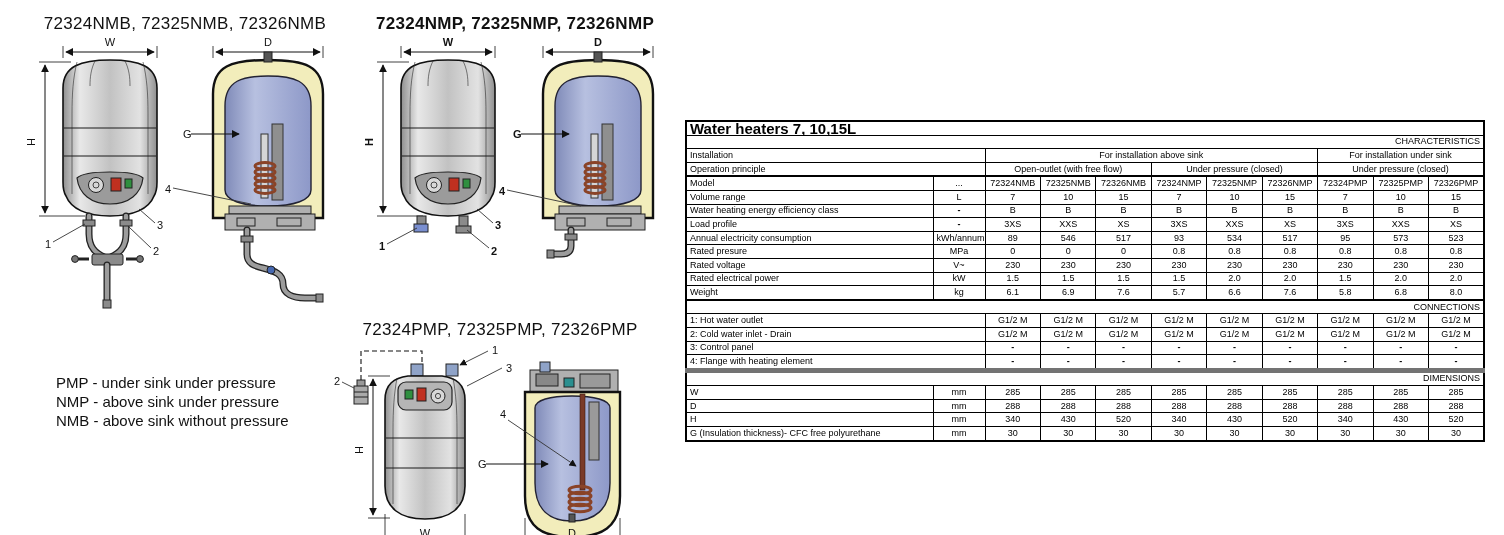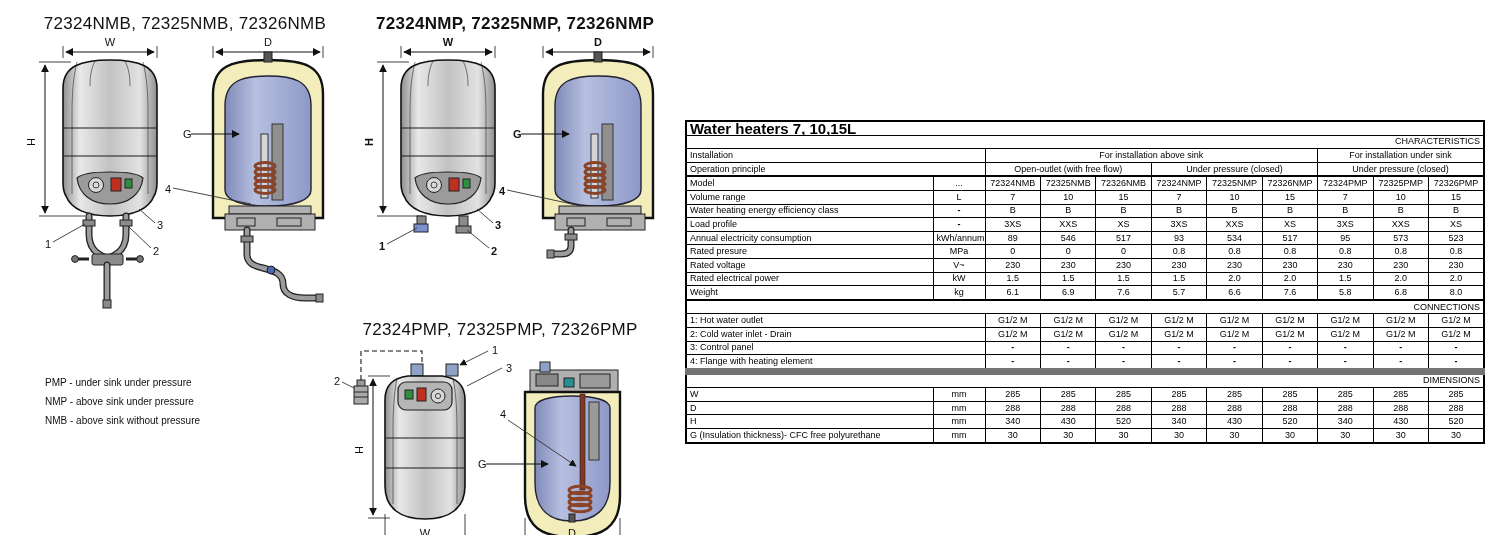--- a/index.html
+++ b/index.html
@@ -17,35 +17,35 @@
   .ext{stroke:#111;stroke-width:.8;}
   .seam{stroke:#2a2a2a;stroke-width:.8;fill:none;opacity:.75;}
   .band{stroke:#1a1a1a;stroke-width:1;fill:none;}
   .leader{stroke:#333;stroke-width:.9;}
   .pipeO{stroke:#222;stroke-width:7;fill:none;stroke-linecap:round;}
   .pipeI{stroke:#9c9c9c;stroke-width:4.4;fill:none;stroke-linecap:round;}
   .nut{fill:#8b8b8b;stroke:#222;stroke-width:1;}
   .mech{fill:#b0b0b0;stroke:#222;stroke-width:1;}
   .dash-route{stroke:#111;stroke-width:1.1;stroke-dasharray:5 3;fill:none;}
 
-  .legend{position:absolute;left:45px;top:373px;font-size:10px;line-height:19px;color:#111;}
+  .legend{position:absolute;left:56px;top:373px;font-size:15px;line-height:19px;color:#111;}
 
   table.spec{
     position:absolute;left:685px;top:120px;width:800px;
     border-collapse:collapse;table-layout:fixed;border:2px solid #000;
     font-size:9px;color:#000;
   }
   table.spec td{
     border:1px solid #000;height:12.6px;line-height:11px;padding:0 3px;
     overflow:hidden;white-space:nowrap;
   }
   td.title-cell{font-weight:bold;font-size:15px;border-bottom:2px solid #000;}
   td.section-cell{text-align:right;}
   tr.section-row td{border-top:2px solid #000;}
-  tr.section-row.dim-sec td{border-top:7px solid #737373;}
+  tr.section-row.dim-sec td{border-top:5px solid #737373;}
   tbody#spec-tbody tr:first-child td{border-top:2px solid #000;}
   td.group-cell,td.value-cell,td.unit-cell{text-align:center;padding:0 1px;}
   td.dash{font-weight:bold;}
   td.wide-label{text-align:left;}
 </style>
 </head>
 <body>
 
 <div class="diagram-group" style="left:25px;top:16px;width:320px;">
   <div class="diagram-title">72324NMB, 72325NMB, 72326NMB</div>

